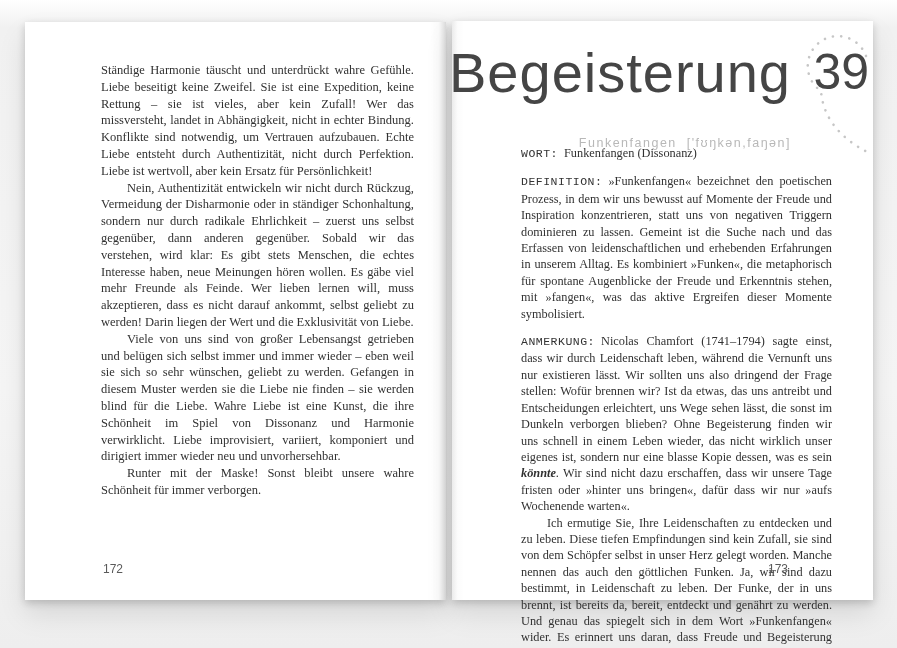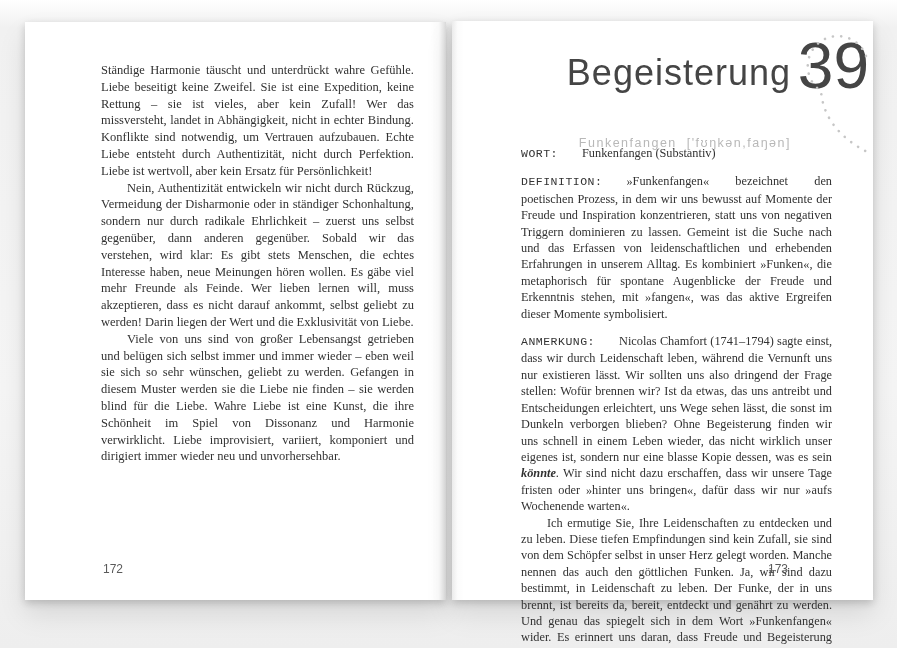--- a/index.html
+++ b/index.html
@@ -37,72 +37,73 @@
   .para.indent{text-indent:26px;}
   .pagenum{
     position:absolute;bottom:24px;
     font-family:"Liberation Sans",sans-serif;font-size:12px;color:var(--page-number);
   }
   .pagenum.left-num{left:78px;}
   .pagenum.right-num{right:85px;}
   .chapter-title{
     position:absolute;top:30px;right:82px;
     font-family:"Liberation Sans",sans-serif;font-weight:200;
-    font-size:36px;line-height:44px;letter-spacing:1px;color:var(--title);
+    font-size:56px;line-height:44px;letter-spacing:1px;color:var(--title);
     white-space:nowrap;
   }
   .chapter-number{
-    position:absolute;top:20px;right:4px;
+    position:absolute;top:26px;right:4px;
     font-family:"Liberation Sans",sans-serif;font-weight:200;
-    font-size:64px;line-height:50px;color:var(--title);text-align:right;
+    font-size:50px;line-height:50px;color:var(--title);text-align:right;
   }
   .chapter-subtitle{
     position:absolute;top:84px;right:82px;
     font-family:"Liberation Sans",sans-serif;font-size:12.5px;
     letter-spacing:1.5px;color:var(--subtitle);white-space:pre;margin-top:31px;
   }
   .swirl{position:absolute;top:12px;right:0;width:92px;height:142px;pointer-events:none;}
   .entries{
     position:absolute;left:36px;right:41px;top:124px;
     font-size:12.3px;line-height:16.4px;
   }
   .entry{margin:0 0 11px 0;}
   .entry .label{
     font-family:"Liberation Mono","DejaVu Sans Mono",monospace;
     font-size:11.5px;letter-spacing:0.5px;color:var(--label);
-    padding-right:24px;
+    padding-right:6px;
   }
   em{font-style:italic;font-weight:bold;}
 </style>
 </head>
 <body>
 
 <div class="spread">
 
   <div class="page left">
     <div class="body-text left-text">
         <p class="para">Ständige Harmonie täuscht und unterdrückt wahre Gefühle. Liebe be­seitigt keine Zweifel. Sie ist eine Expedition, keine Rettung – sie ist vieles, aber kein Zufall! Wer das missversteht, landet in Abhängigkeit, nicht in echter Bindung. Konflikte sind notwendig, um Vertrauen aufzubauen. Echte Liebe entsteht durch Authentizität, nicht durch Perfektion. Liebe ist wertvoll, aber kein Ersatz für Persönlichkeit!</p>
         <p class="para indent">Nein, Authentizität entwickeln wir nicht durch Rückzug, Ver­meidung der Disharmonie oder in ständiger Schonhaltung, sondern nur durch radikale Ehrlichkeit – zuerst uns selbst gegenüber, dann anderen gegenüber. Sobald wir das verstehen, wird klar: Es gibt stets Menschen, die echtes Interesse haben, neue Meinungen hören wollen. Es gäbe viel mehr Freunde als Feinde. Wer lieben lernen will, muss akzeptieren, dass es nicht darauf ankommt, selbst geliebt zu werden! Darin liegen der Wert und die Exklusivität von Liebe.</p>
         <p class="para indent">Viele von uns sind von großer Lebensangst getrieben und belügen sich selbst immer und immer wieder – eben weil sie sich so sehr wün­schen, geliebt zu werden. Gefangen in diesem Muster werden sie die Liebe nie finden – sie werden blind für die Liebe. Wahre Liebe ist eine Kunst, die ihre Schönheit im Spiel von Dissonanz und Harmonie verwirklicht. Liebe improvisiert, variiert, komponiert und dirigiert immer wieder neu und unvorhersehbar.</p>
+        <p class="para indent">Runter mit der Maske! Sonst bleibt unsere wahre Schönheit für immer verborgen.</p>
       </div>
     <div class="pagenum left-num">172</div>
   </div>
 
   <div class="page right">
     <div class="chapter-title">Begeisterung</div>
     <div class="chapter-number">39</div>
     <div class="chapter-subtitle">Funkenfangen  ['fʊŋkən,faŋən]</div>
 
     <svg class="swirl" viewBox="0 0 92 142" xmlns="http://www.w3.org/2000/svg">
       <path d="M 85 23 A 30 30 0 1 0 40 58 Q 43 97 88 120" fill="none" stroke="#c6c6c6" stroke-width="2.6" stroke-linecap="round" stroke-dasharray="0.1 8.2"></path>
     </svg>
 
     <div class="body-text entries">
         <div class="entry">
-          <p class="para"><span class="label">WORT:</span><span>Funkenfangen (Substantiv)</span></p>
+          <p class="para"><span class="label">WORT:</span><span>Funkenfangen (Dissonanz)</span></p>
         </div>
         <div class="entry">
           <p class="para"><span class="label">DEFINITION:</span><span>»Funkenfangen« bezeichnet den poetischen Prozess, in dem wir uns bewusst auf Momente der Freude und Inspiration konzen­trieren, statt uns von negativen Triggern dominieren zu lassen. Gemeint ist die Suche nach und das Erfassen von leidenschaftlichen und er­hebenden Erfahrungen in unserem Alltag. Es kombiniert »Funken«, die metaphorisch für spontane Augenblicke der Freude und Erkenntnis ste­hen, mit »fangen«, was das aktive Ergreifen dieser Momente symbolisiert.</span></p>
         </div>
         <div class="entry">
           <p class="para"><span class="label">ANMERKUNG:</span><span>Nicolas Chamfort (1741–1794) sagte einst, dass wir durch Leidenschaft leben, während die Vernunft uns nur existieren lässt. Wir sollten uns also dringend der Frage stellen: Wofür brennen wir? Ist da etwas, das uns antreibt und Entscheidungen erleichtert, uns Wege sehen lässt, die sonst im Dunkeln verborgen blieben? Ohne Begeisterung finden wir uns schnell in einem Leben wieder, das nicht wirklich unser eigenes ist, sondern nur eine blasse Kopie dessen, was es sein </span><em>könnte</em><span>. Wir sind nicht dazu erschaffen, dass wir unsere Tage fristen oder »hinter uns brin­gen«, dafür dass wir nur »aufs Wochenende warten«.</span></p>
           <p class="para indent"><span>Ich ermutige Sie, Ihre Leidenschaften zu entdecken und zu leben. Diese tiefen Empfindungen sind kein Zufall, sie sind von dem Schöpfer selbst in unser Herz gelegt worden. Manche nennen das auch den gött­lichen Funken. Ja, wir sind dazu bestimmt, in Leidenschaft zu leben. Der Funke, der in uns brennt, ist bereits da, bereit, entdeckt und genährt zu werden. Und genau das spiegelt sich in dem Wort »Funkenfangen« wider. Es erinnert uns daran, dass Freude und Begeisterung nicht weit entfernt</span></p>
         </div>
       </div>
 

